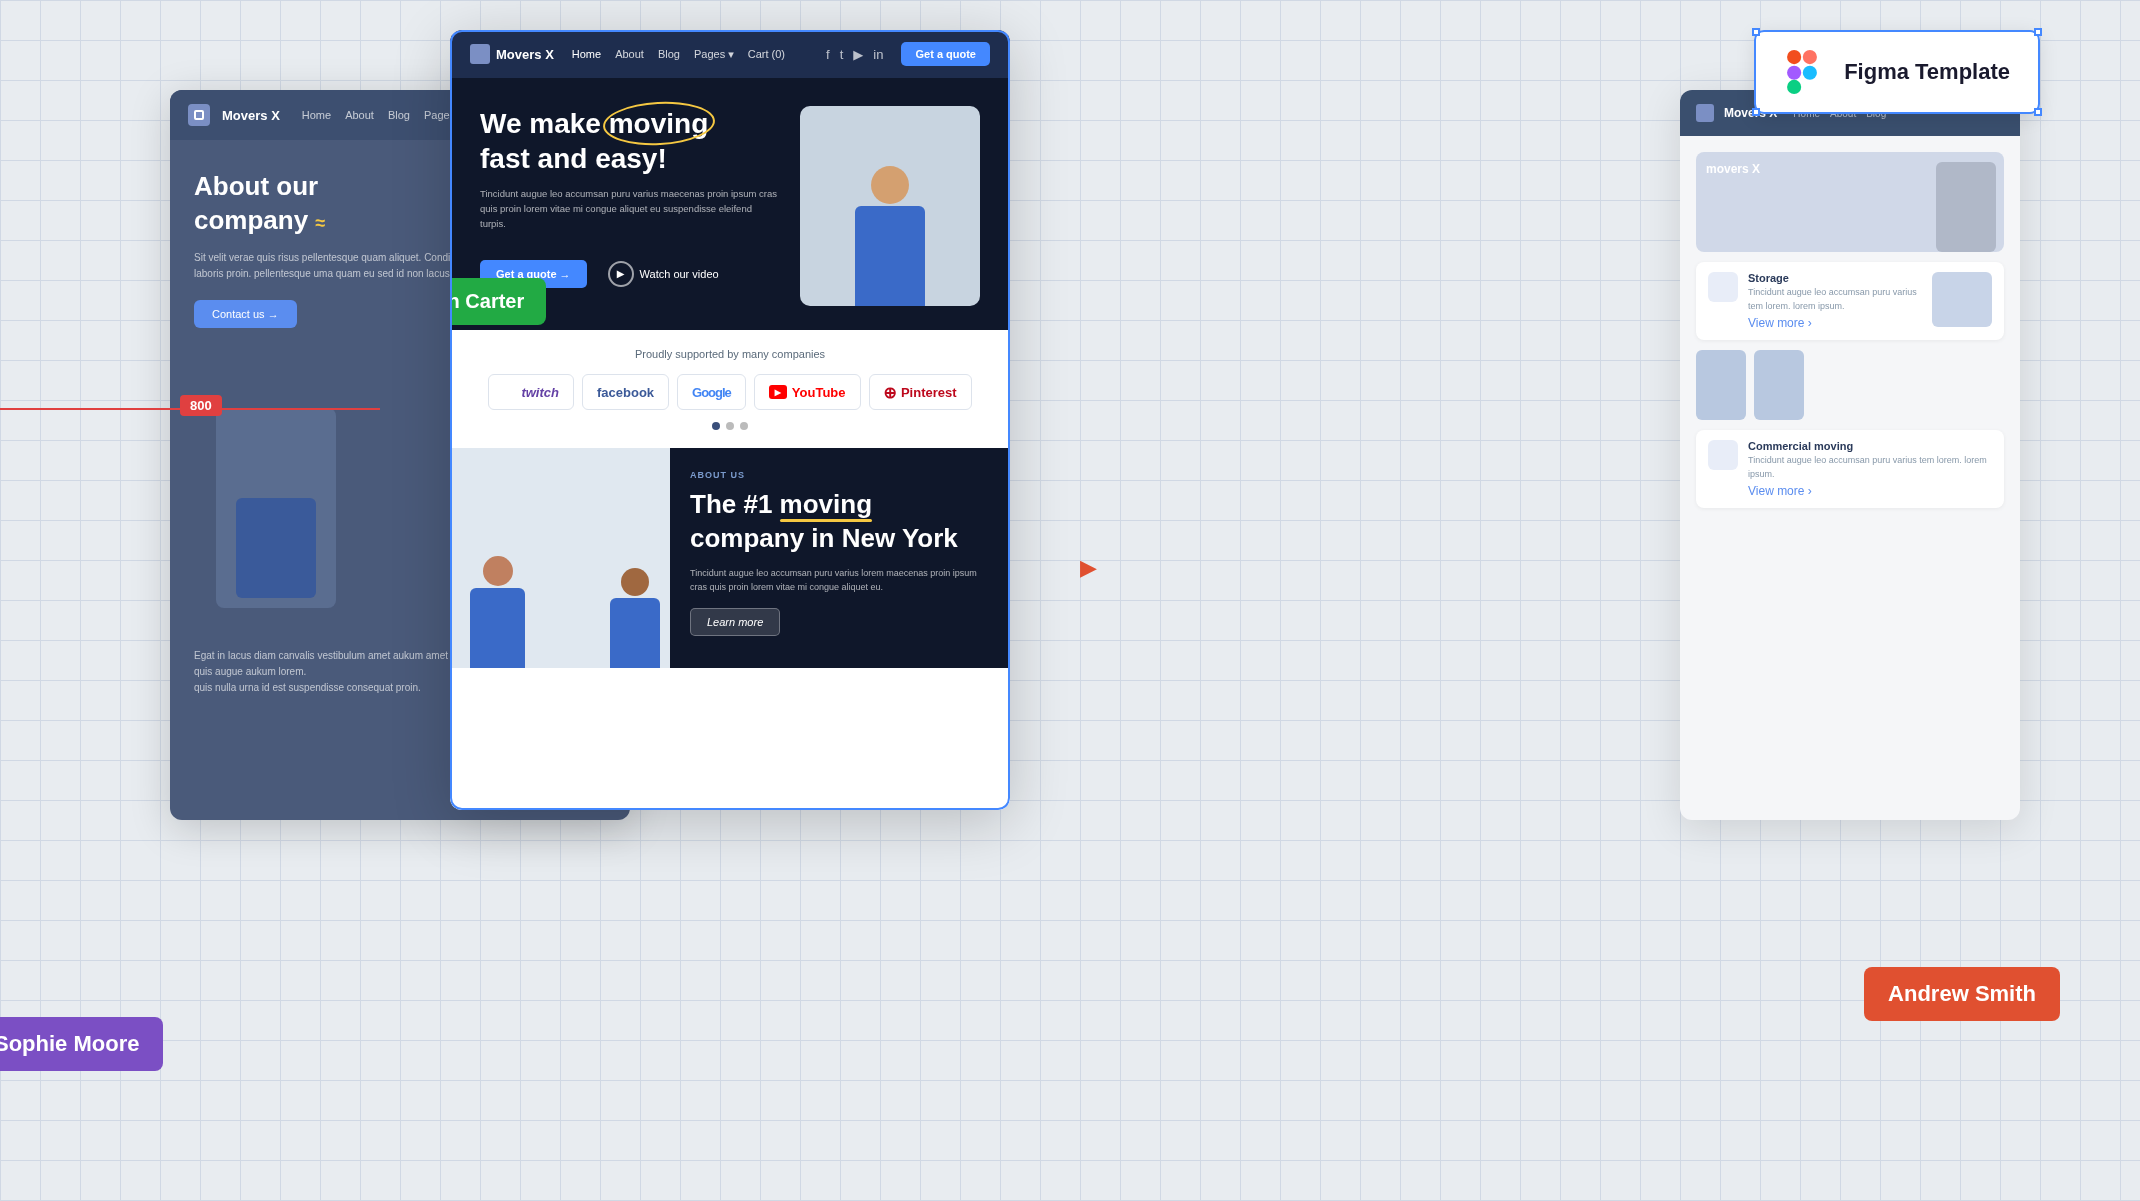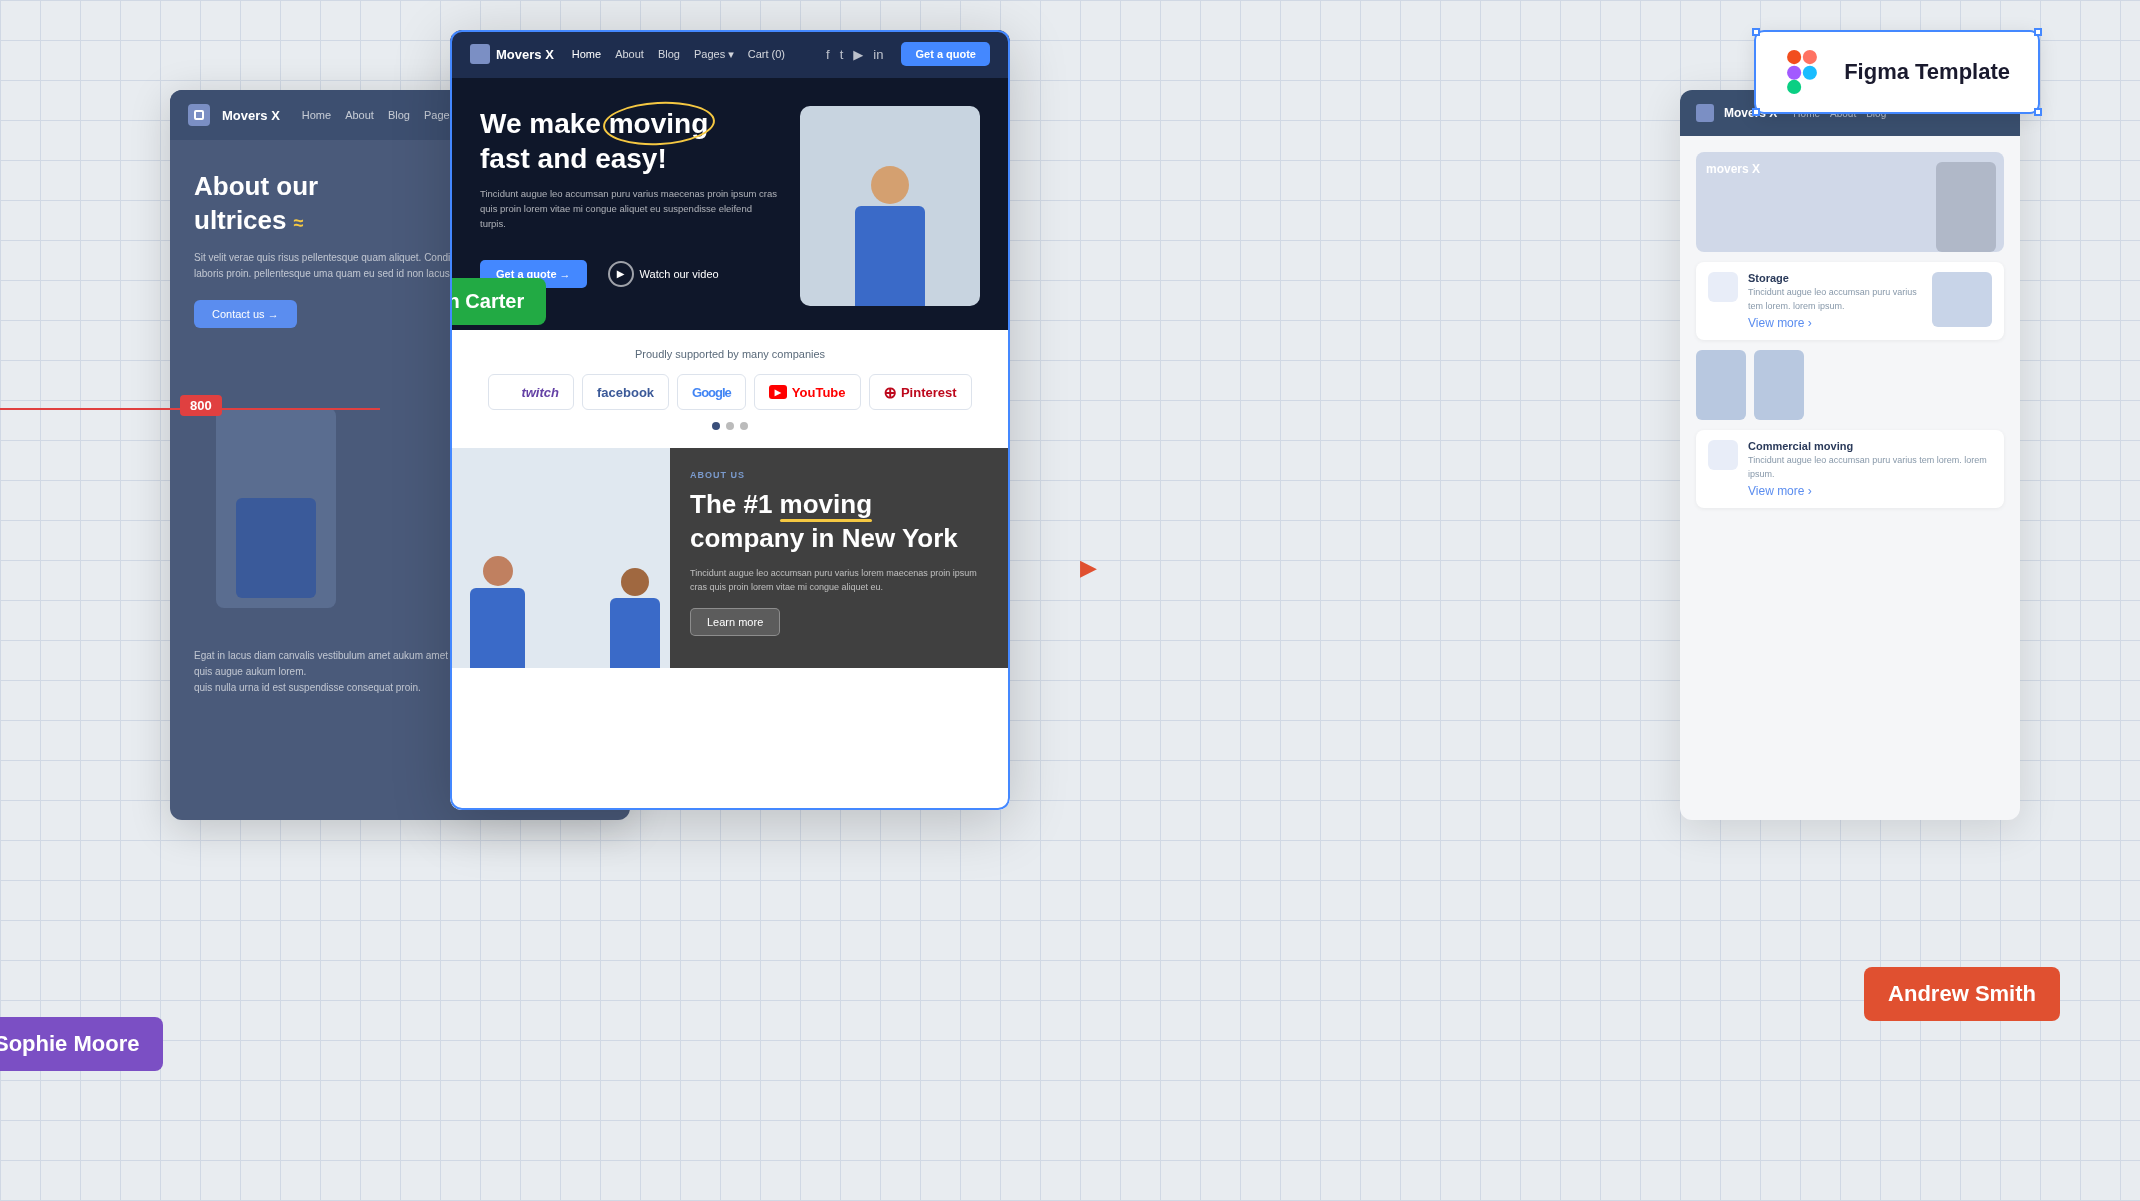--- a/index.html
+++ b/index.html
@@ -489,21 +489,21 @@
     .mc-dots { display: flex; justify-content: center; gap: 6px; }
     .mc-dot {
       width: 8px; height: 8px;
       border-radius: 50%;
       background: #bbb;
     }
     .mc-dot.active { background: #3a4f7a; }
 
     
     .mc-about {
-      background: #404040;
+      background: #0f172a;
       display: flex;
       min-height: 220px;
     }
     .mc-about-img {
       width: 220px;
       background: #e0e8f0;
       flex-shrink: 0;
       position: relative;
       overflow: hidden;
     }
@@ -557,20 +557,21 @@
       margin-bottom: 14px;
     }
     .mc-learn-more {
       background: rgba(255,255,255,0.15);
       color: #fff;
       border: 1px solid rgba(255,255,255,0.3);
       border-radius: 5px;
       padding: 7px 16px;
       font-size: 11px;
       cursor: pointer;
+      font-style: italic;
     }
 
     
     .figma-card {
       position: absolute;
       right: 100px;
       top: 30px;
       background: #fff;
       border: 2px solid #4488ff;
       border-radius: 10px;
@@ -642,21 +643,21 @@
     <div class="left-card-nav">
       <span>Home</span>
       <span>About</span>
       <span>Blog</span>
       <span>Pages ▾</span>
     </div>
   </div>
   <div class="left-card-body">
     <div class="left-card-title">
       <span>About our</span><br>
-      <span>ultrices</span>
+      <span>company</span>
       <span style="color:#f5c842;font-size:18px;"> ≈</span>
     </div>
     <div class="left-card-text">Sit velit verae quis risus pellentesque quam aliquet. Condimentum at justo sollicitudin ultrices laboris proin. pellentesque uma quam eu sed id non lacus.</div>
     <button class="left-card-btn">Contact us →</button>
   </div>
   <div class="left-card-image-area">
     <div class="worker-placeholder"></div>
     <div class="worker-body"></div>
   </div>
   <div class="left-card-bottom">

